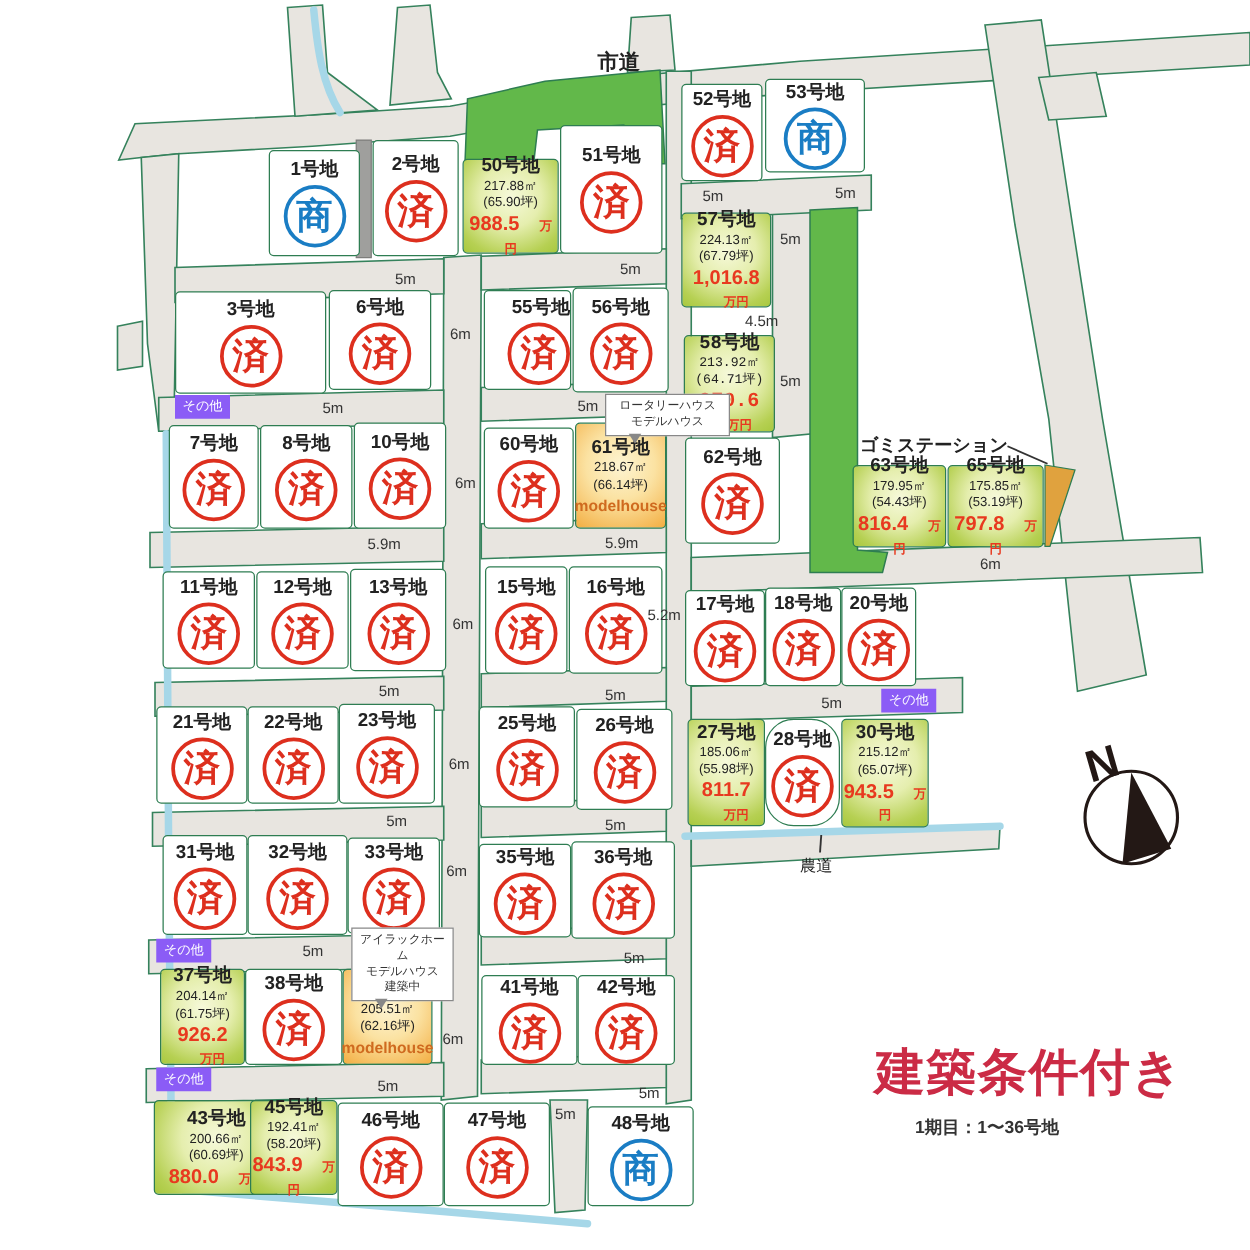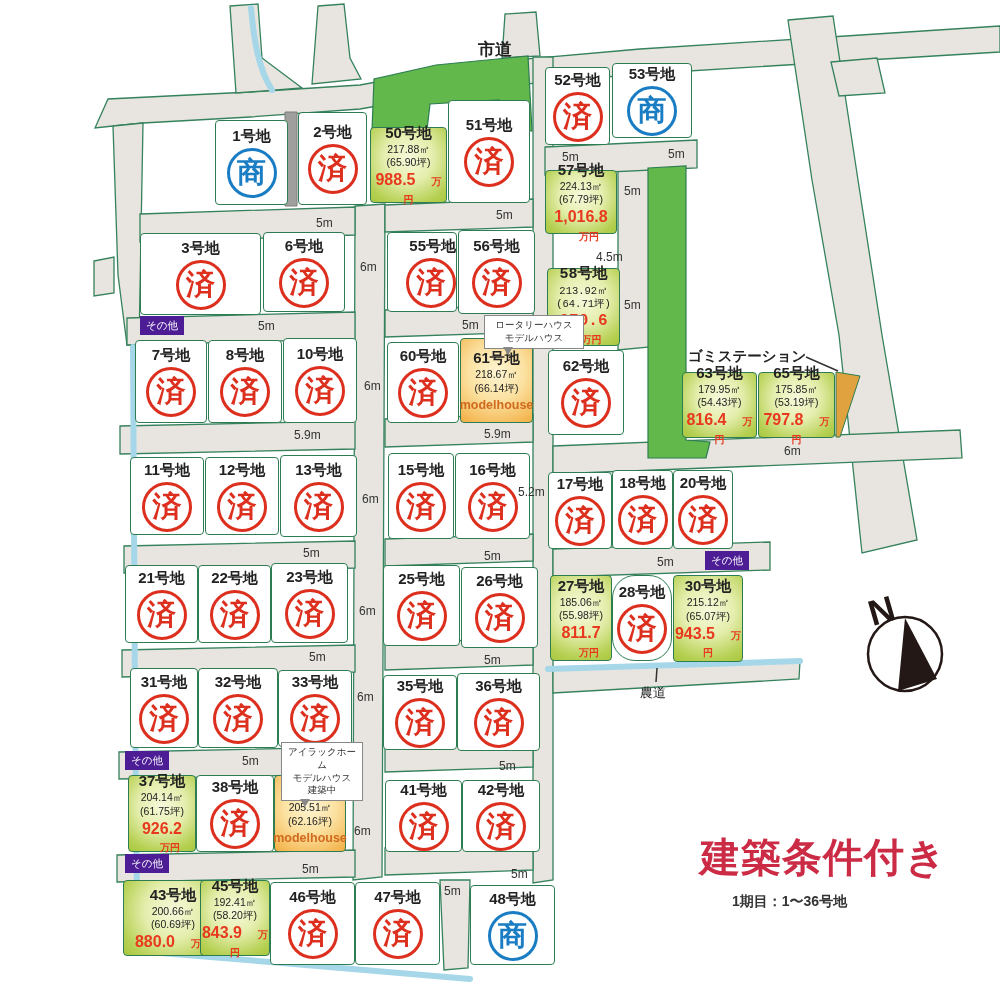--- a/index.html
+++ b/index.html
@@ -14,21 +14,21 @@
   .lot-name{font-size:15px;font-weight:bold;color:#222;white-space:nowrap;line-height:1.2;}
   .stamp{width:44px;height:44px;border-radius:50%;display:flex;align-items:center;justify-content:center;
          font-size:29px;font-weight:bold;margin-top:2px;background:#fff;}
   .stamp.sold{border:3px solid #dd2f1e;color:#dd2f1e;}
   .stamp.negotiating{border:3px solid #1a7dc4;color:#1a7dc4;}
   .lot-area,.lot-tsubo{font-size:10.5px;color:#222;line-height:1.2;white-space:nowrap;}
   .lot-price{font-size:16px;font-weight:bold;color:#e8391f;line-height:1.1;margin-top:1px;}
   .lot-price .unit{font-size:10px;margin-left:16px;}
   .modelhouse{font-size:12.5px;font-weight:bold;color:#cf6a1f;margin-top:2px;}
   .road-label{position:absolute;font-size:12px;color:#333;white-space:nowrap;}
-  .badge{position:absolute;background:#4c1d95;color:#fff;font-size:10.5px;line-height:1;
+  .badge{position:absolute;background:#8b5cf6;color:#fff;font-size:10.5px;line-height:1;
          padding:4px 6px;text-align:center;white-space:nowrap;}
   .callout{position:absolute;background:#fff;border:1.5px solid #888;font-size:9.5px;color:#333;
            text-align:center;line-height:1.35;padding:3px 4px;z-index:5;}
   .callout:after{content:"";position:absolute;bottom:-7px;left:18px;width:0;height:0;
            border-left:5px solid transparent;border-right:5px solid transparent;border-top:8px solid #888;}
   .map-label{position:absolute;font-weight:bold;color:#222;white-space:nowrap;}
   #city-road-label{left:478px;top:38px;font-size:17px;}
   #farm-road-label{left:640px;top:684px;font-size:13px;font-weight:normal;}
   #garbage-label{left:688px;top:347px;font-size:14.5px;}
   #legend{position:absolute;left:700px;top:830px;width:280px;}
@@ -131,21 +131,21 @@
         <div class="stamp sold">済</div>
       </div>
       <div class="lot sold" style="left: 387px; top: 232px; width: 70px; height: 80px; align-items: flex-end;">
         <div class="lot-name">55号地</div>
         <div class="stamp sold">済</div>
       </div>
       <div class="lot sold" style="left: 458px; top: 230px; width: 77px; height: 84px;">
         <div class="lot-name">56号地</div>
         <div class="stamp sold">済</div>
       </div>
-      <div class="lot available" style="left: 545px; top: 170px; width: 72px; height: 64px;">
+      <div class="lot available" style="left: 545px; top: 170px; width: 72px; height: 76px;">
         <div class="lot-name">57号地</div>
         <div class="lot-area">224.13㎡</div>
         <div class="lot-tsubo">(67.79坪)</div>
         <div class="lot-price"><span>1,016.8</span><span class="unit">万円</span></div>
       </div>
       <div class="lot available" style="left: 547px; top: 268px; width: 73px; height: 78px; font-family: Liberation Mono, monospace;">
         <div class="lot-name">58号地</div>
         <div class="lot-area">213.92㎡</div>
         <div class="lot-tsubo">(64.71坪)</div>
         <div class="lot-price"><span>970.6</span><span class="unit">万円</span></div>

